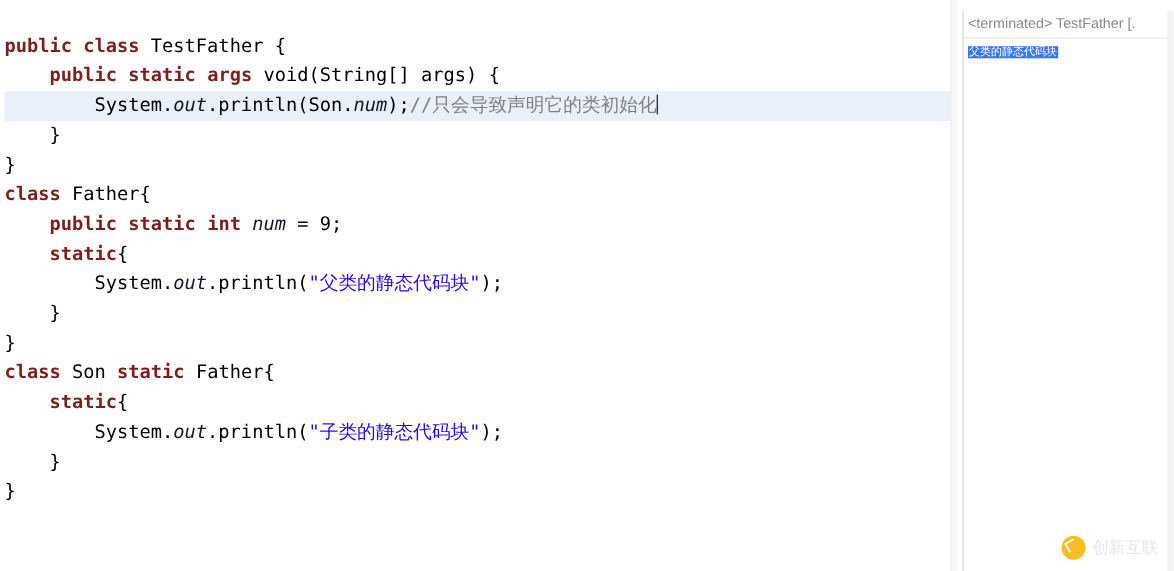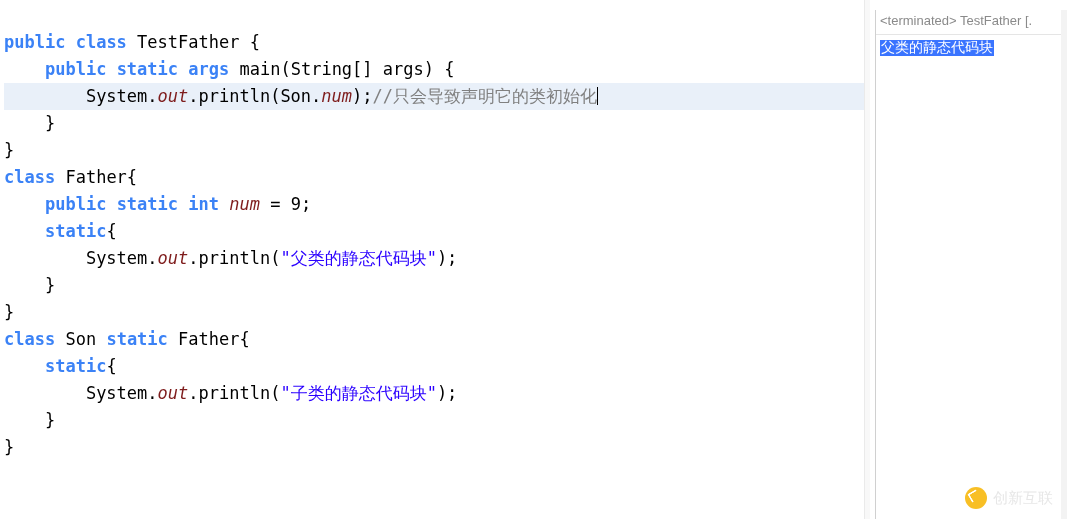--- a/index.html
+++ b/index.html
@@ -38,32 +38,32 @@
     color: #8a8a8a;
     padding: 1px 4px 3px 4px;
     font-family: Arial, sans-serif;
     font-size: 13px;
     border-bottom: 1px solid #e5e5e5;
     white-space: nowrap;
     overflow: hidden;
   }
   .console-body {
     padding: 2px 4px;
-    font-family: Liberation Mono, monospace;
-    font-size: 14px;
+    font-family: Liberation Sans, sans-serif;
+    font-size: 10px;
     line-height: 22px;
   }
   .console-sel {
     background: #3a74ff;
     color: #ffffff;
     display: inline;
     padding: 0 1px;
   }
-  .kw   { color: #3b82f6; font-weight: bold; }    
-  .sf   { color: #7f1d1d; font-style: italic; }   
+  .kw   { color: #7f1d1d; font-weight: bold; }    
+  .sf   { color: #0f172a; font-style: italic; }   
   .str  { color: #2a00ff; }                       
   .cm   { color: #808080; text-align: right; }                       
   .br   { color: #000000; }
   .plain{ color: #000000; }
 
   .hl-line {
     background: #e9f0f9;
     display: inline-block;
     width: 100%;
   }
@@ -118,21 +118,21 @@
     width:6px; height:519px;
     background:#f8f8f8;
     border-left:1px solid #eaeaea;
   }
 </style>
 </head>
 <body>
 
 <div class="editor">
 <span class="plain"><span class="kw">public</span> <span class="kw">class</span> <span>TestFather</span> <span class="br">{</span></span>
-<span class="plain">    <span class="kw">public</span> <span class="kw">static</span> <span class="kw">args</span> <span>main</span><span>(String[] args)</span> <span class="br">{</span></span>
+<span class="plain">    <span class="kw">public</span> <span class="kw">static</span> <span class="kw">args</span> <span>void</span><span>(String[] args)</span> <span class="br">{</span></span>
 <span class="hl-line"><span class="plain">        <span>System.</span><span class="sf">out</span><span>.println(Son.</span><span class="sf">num</span><span>);</span></span><span class="cm">//只会导致声明它的类初始化</span><span class="caret"></span></span>
 <span class="plain">    }</span>
 <span class="plain">}</span>
 <span class="plain"><span class="kw">class</span> <span>Father</span><span class="br">{</span></span>
 <span class="plain">    <span class="kw">public</span> <span class="kw">static</span> <span class="kw">int</span> <span class="sf">num</span><span> = 9;</span></span>
 <span class="plain">    <span class="kw">static</span><span class="br">{</span></span>
 <span class="plain">        <span>System.</span><span class="sf">out</span><span>.println(</span><span class="str">"父类的静态代码块"</span><span>);</span></span>
 <span class="plain">    }</span>
 <span class="plain">}</span>
 <span class="plain"><span class="kw">class</span> <span>Son</span> <span class="kw">static</span> <span>Father</span><span class="br">{</span></span>

